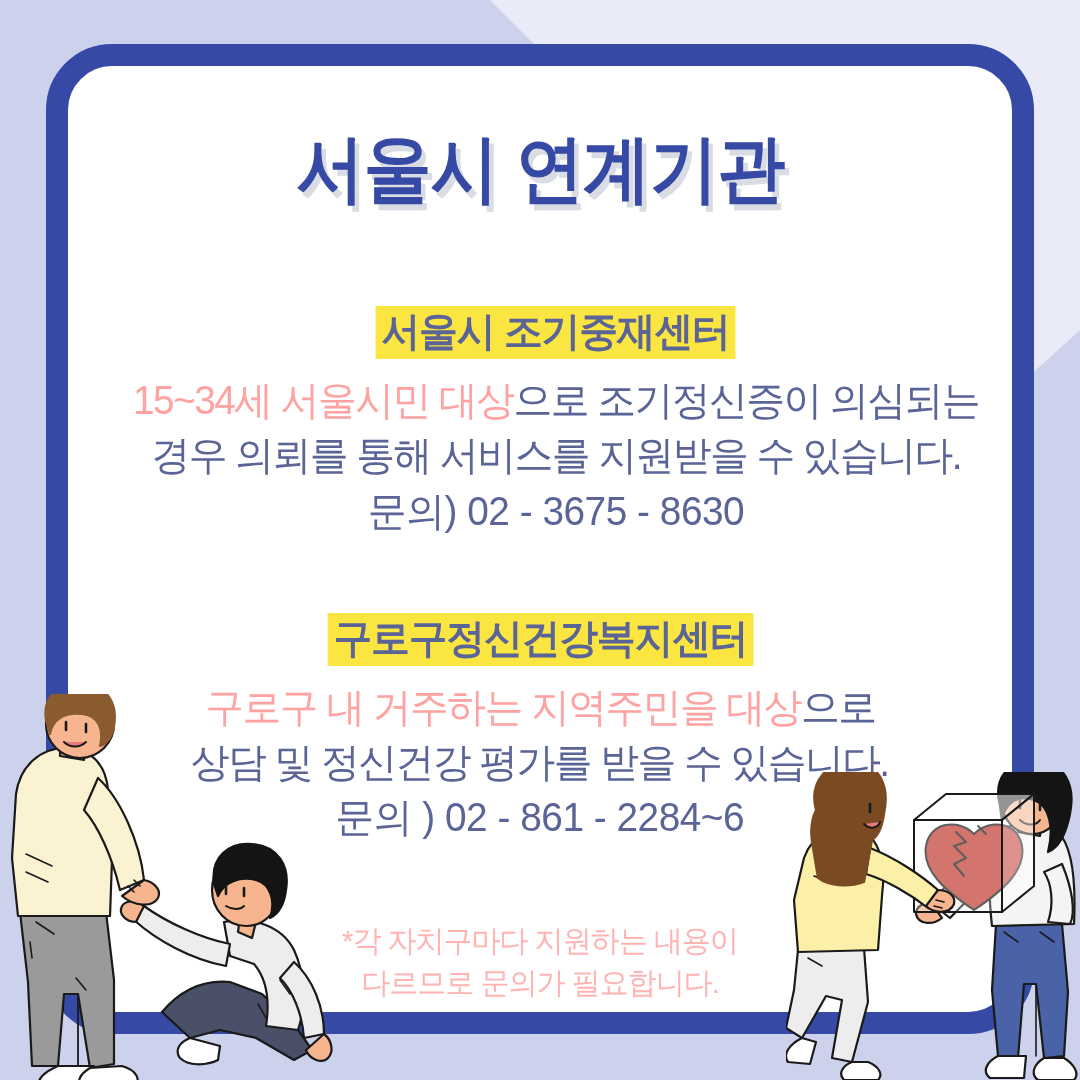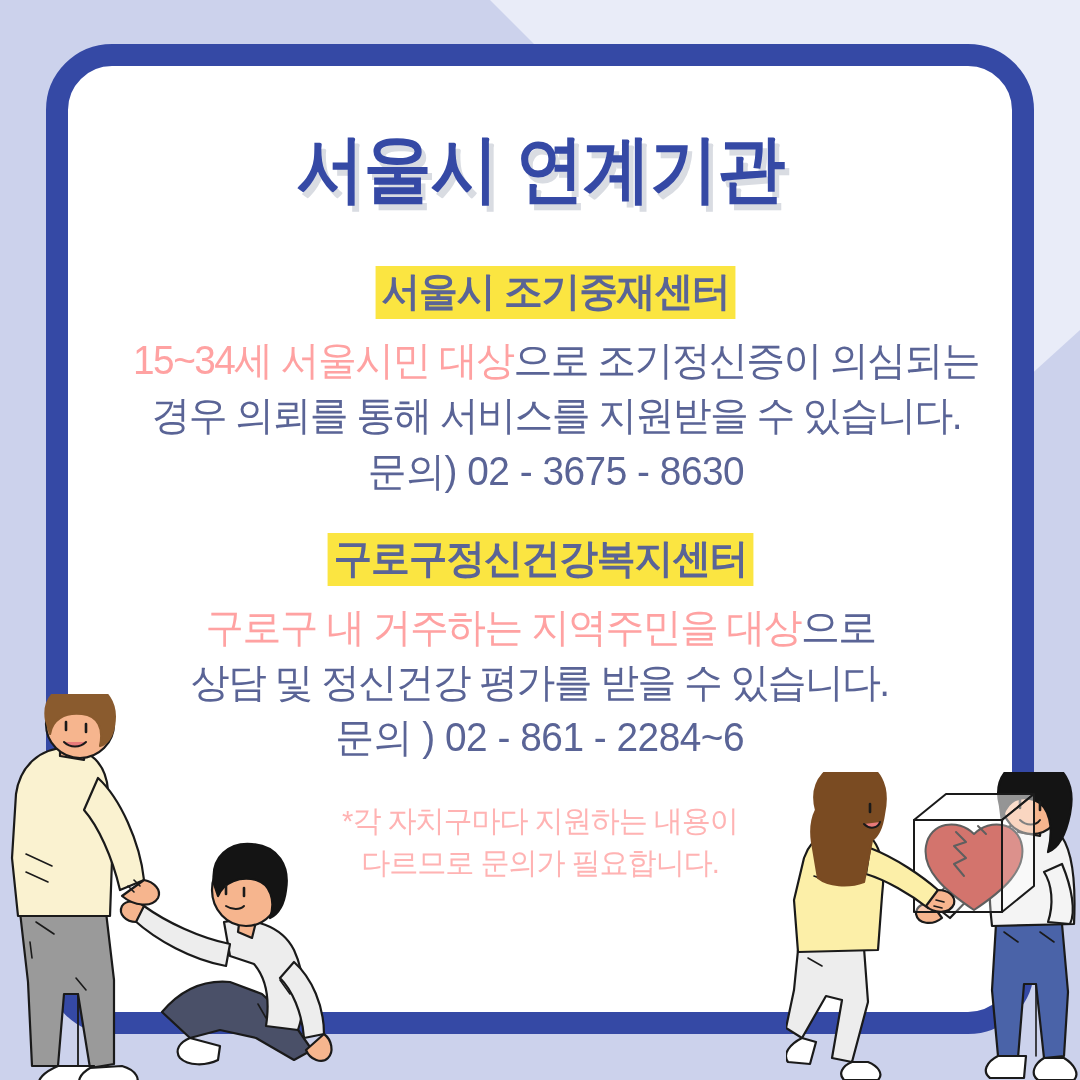--- a/index.html
+++ b/index.html
@@ -19,20 +19,21 @@
     border:22px solid #3549A5;border-radius:66px;background:#FFFFFF;
     box-sizing:border-box;z-index:1;
   }
 
   
   .content{
     position:absolute;left:46px;top:44px;width:988px;height:990px;
     z-index:3;box-sizing:border-box;
     display:flex;flex-direction:column;align-items:center;
     pointer-events:none;
+    gap:40px;
   }
 
   .title{
     margin-top:88px;
     font-size:74px;line-height:1;font-weight:800;
     color:#3549A5;letter-spacing:-1px;
     text-shadow:5px 6px 0 #D9DCE2;
     transform:scaleX(0.92);
     white-space:nowrap;
   }

